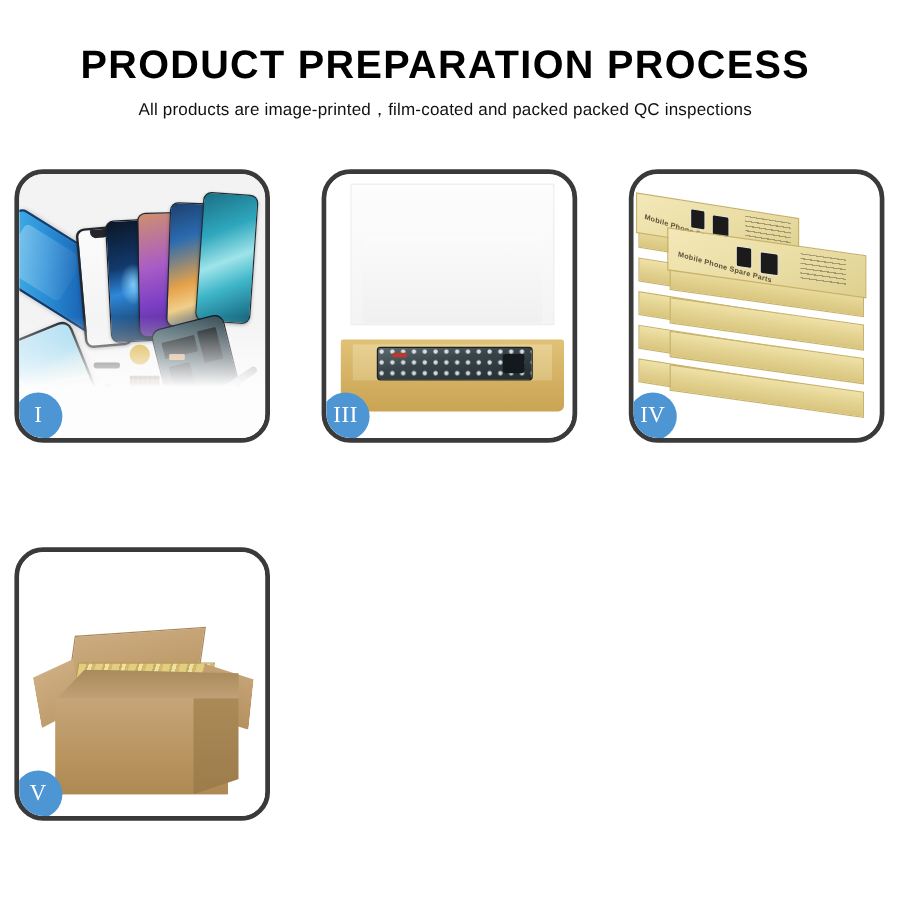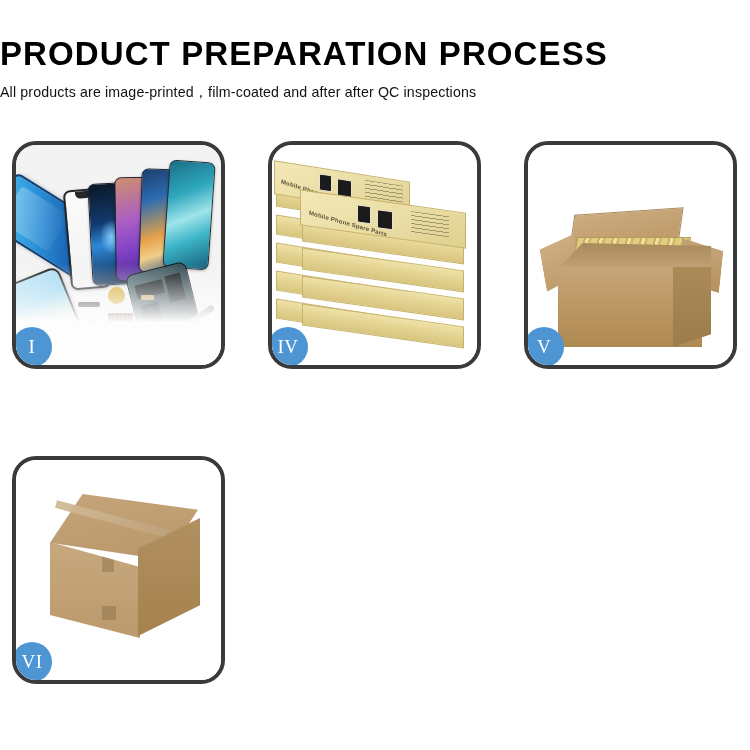--- a/index.html
+++ b/index.html
@@ -19,20 +19,21 @@
     height: 750px;
     background: #ffffff;
   }
 
   
   .header {
     position: absolute;
     left: 0;
     top: 34px;
     width: 742px;
+    text-align: center;
   }
 
   .page-title {
     font-family: "Liberation Sans", sans-serif;
     font-size: 33px;
     font-weight: 700;
     letter-spacing: 1.1px;
     color: #000000;
     line-height: 40px;
     white-space: nowrap;
@@ -400,21 +401,21 @@
     border-radius: 1px;
   }
 </style>
 </head>
 <body>
 
 <div id="page">
 
   <div class="header">
     <div class="page-title">PRODUCT PREPARATION PROCESS</div>
-    <div class="page-subtitle">All products are image-printed，film-coated and after after QC inspections</div>
+    <div class="page-subtitle">All products are image-printed，film-coated and packed packed QC inspections</div>
   </div>
 
   <div class="panel-grid">
 
     <div class="panel">
       <div class="panel-media scene-parts">
         <div class="ph-blue"></div>
         <div class="ph ph-a"></div>
         <div class="ph ph-b"></div>
         <div class="ph ph-c"></div>
@@ -438,20 +439,32 @@
         <div class="cmp" style="left:78px;  top:196px; width:10px; height:9px;"></div>
         <div class="cmp" style="left:94px;  top:196px; width:12px; height:8px;"></div>
         <div class="cmp" style="left:110px; top:195px; width:9px;  height:10px;"></div>
         <div class="cmp silver" style="left:186px; top:200px; width:5px; height:5px;"></div>
         <div class="cmp silver" style="left:194px; top:207px; width:5px; height:5px;"></div>
       </div>
       <div class="panel-badge">I</div>
     </div>
 
 
+    <div class="panel">
+      <div class="panel-media scene-openbox">
+        <div class="ob-lid"></div>
+        <div class="ob-foam"></div>
+        <div class="ob-tray">
+          <div class="ob-tray-inner">
+            <div class="ob-part"></div>
+          </div>
+        </div>
+      </div>
+      <div class="panel-badge">III</div>
+    </div>
 
     <div class="panel">
       <div class="panel-media scene-stack">
 
         <div class="sbox" style="left:4px;  top:52px;  width:132px; height:20px; transform:skewY(9deg);"></div>
         <div class="sbox" style="left:4px;  top:80px;  width:132px; height:20px; transform:skewY(9deg);"></div>
         <div class="sbox" style="left:4px;  top:108px; width:132px; height:20px; transform:skewY(9deg);"></div>
         <div class="sbox" style="left:4px;  top:136px; width:132px; height:20px; transform:skewY(9deg);"></div>
         <div class="sbox" style="left:4px;  top:164px; width:132px; height:20px; transform:skewY(9deg);"></div>
 
@@ -483,27 +496,15 @@
         <div class="ct-contents"></div>
         <div class="ct-flap-left"></div>
         <div class="ct-flap-right"></div>
         <div class="ct-top-open"></div>
         <div class="ct-body"></div>
         <div class="ct-face-r"></div>
       </div>
       <div class="panel-badge">V</div>
     </div>
 
-    <div class="panel">
-      <div class="panel-media scene-sealed">
-        <div class="sl-top"></div>
-        <div class="sl-top-tape"></div>
-        <div class="sl-front">
-          <div class="sl-notch" style="left:52px; top:14px; width:12px; height:16px;"></div>
-          <div class="sl-notch" style="left:52px; top:64px; width:14px; height:14px;"></div>
-        </div>
-        <div class="sl-right"></div>
-      </div>
-      <div class="panel-badge">VI</div>
-    </div>
 
   </div>
 </div>
 
 </body></html>

